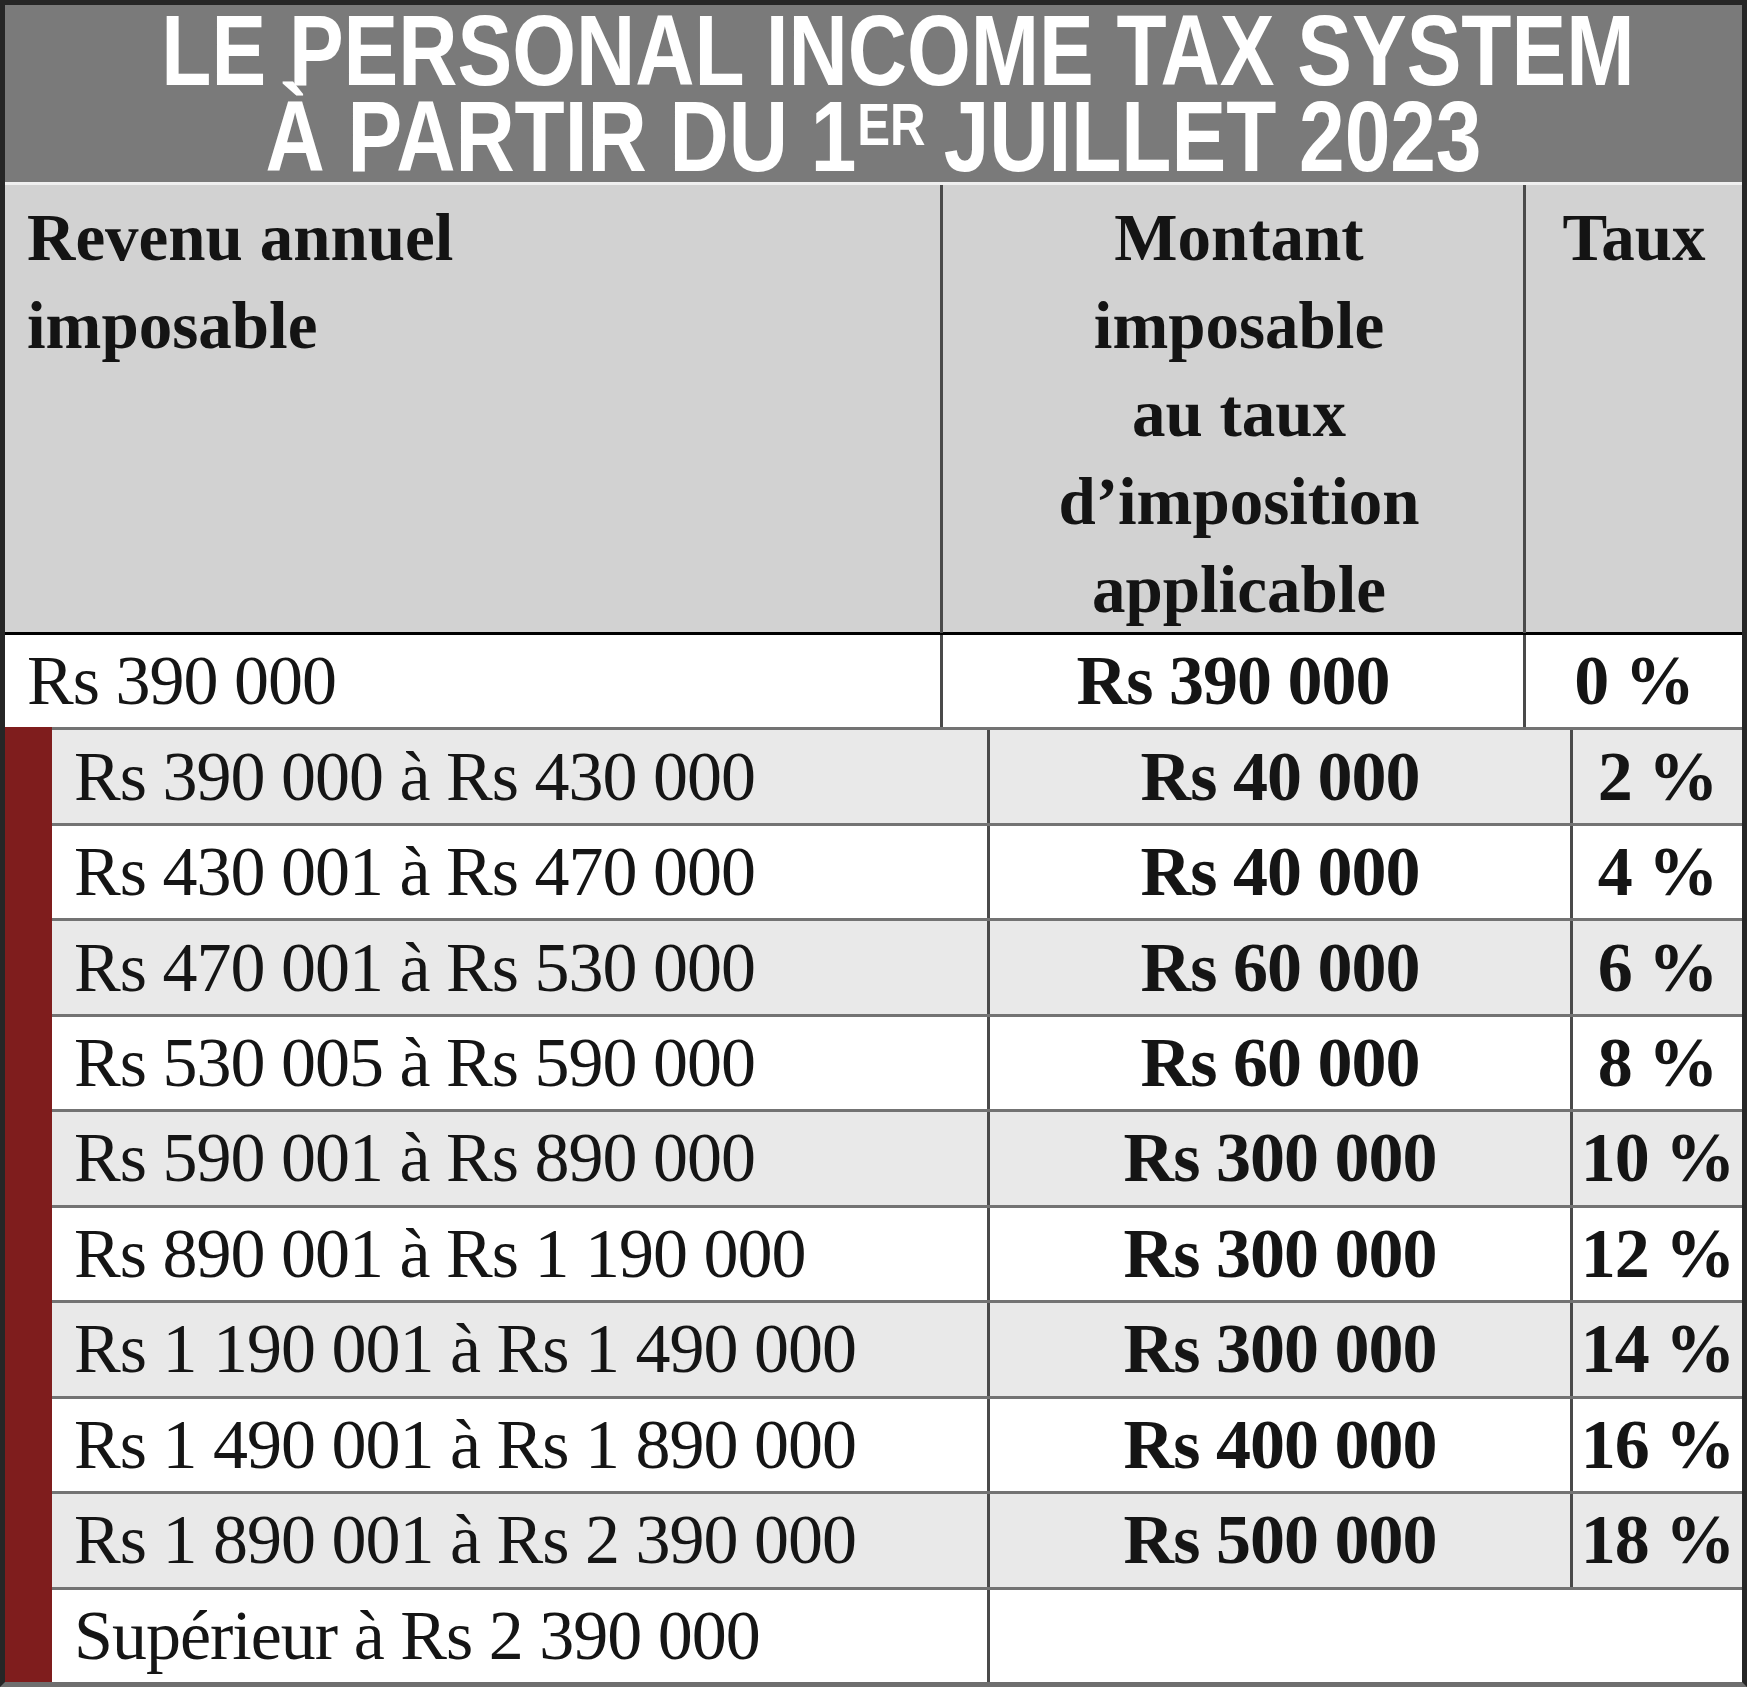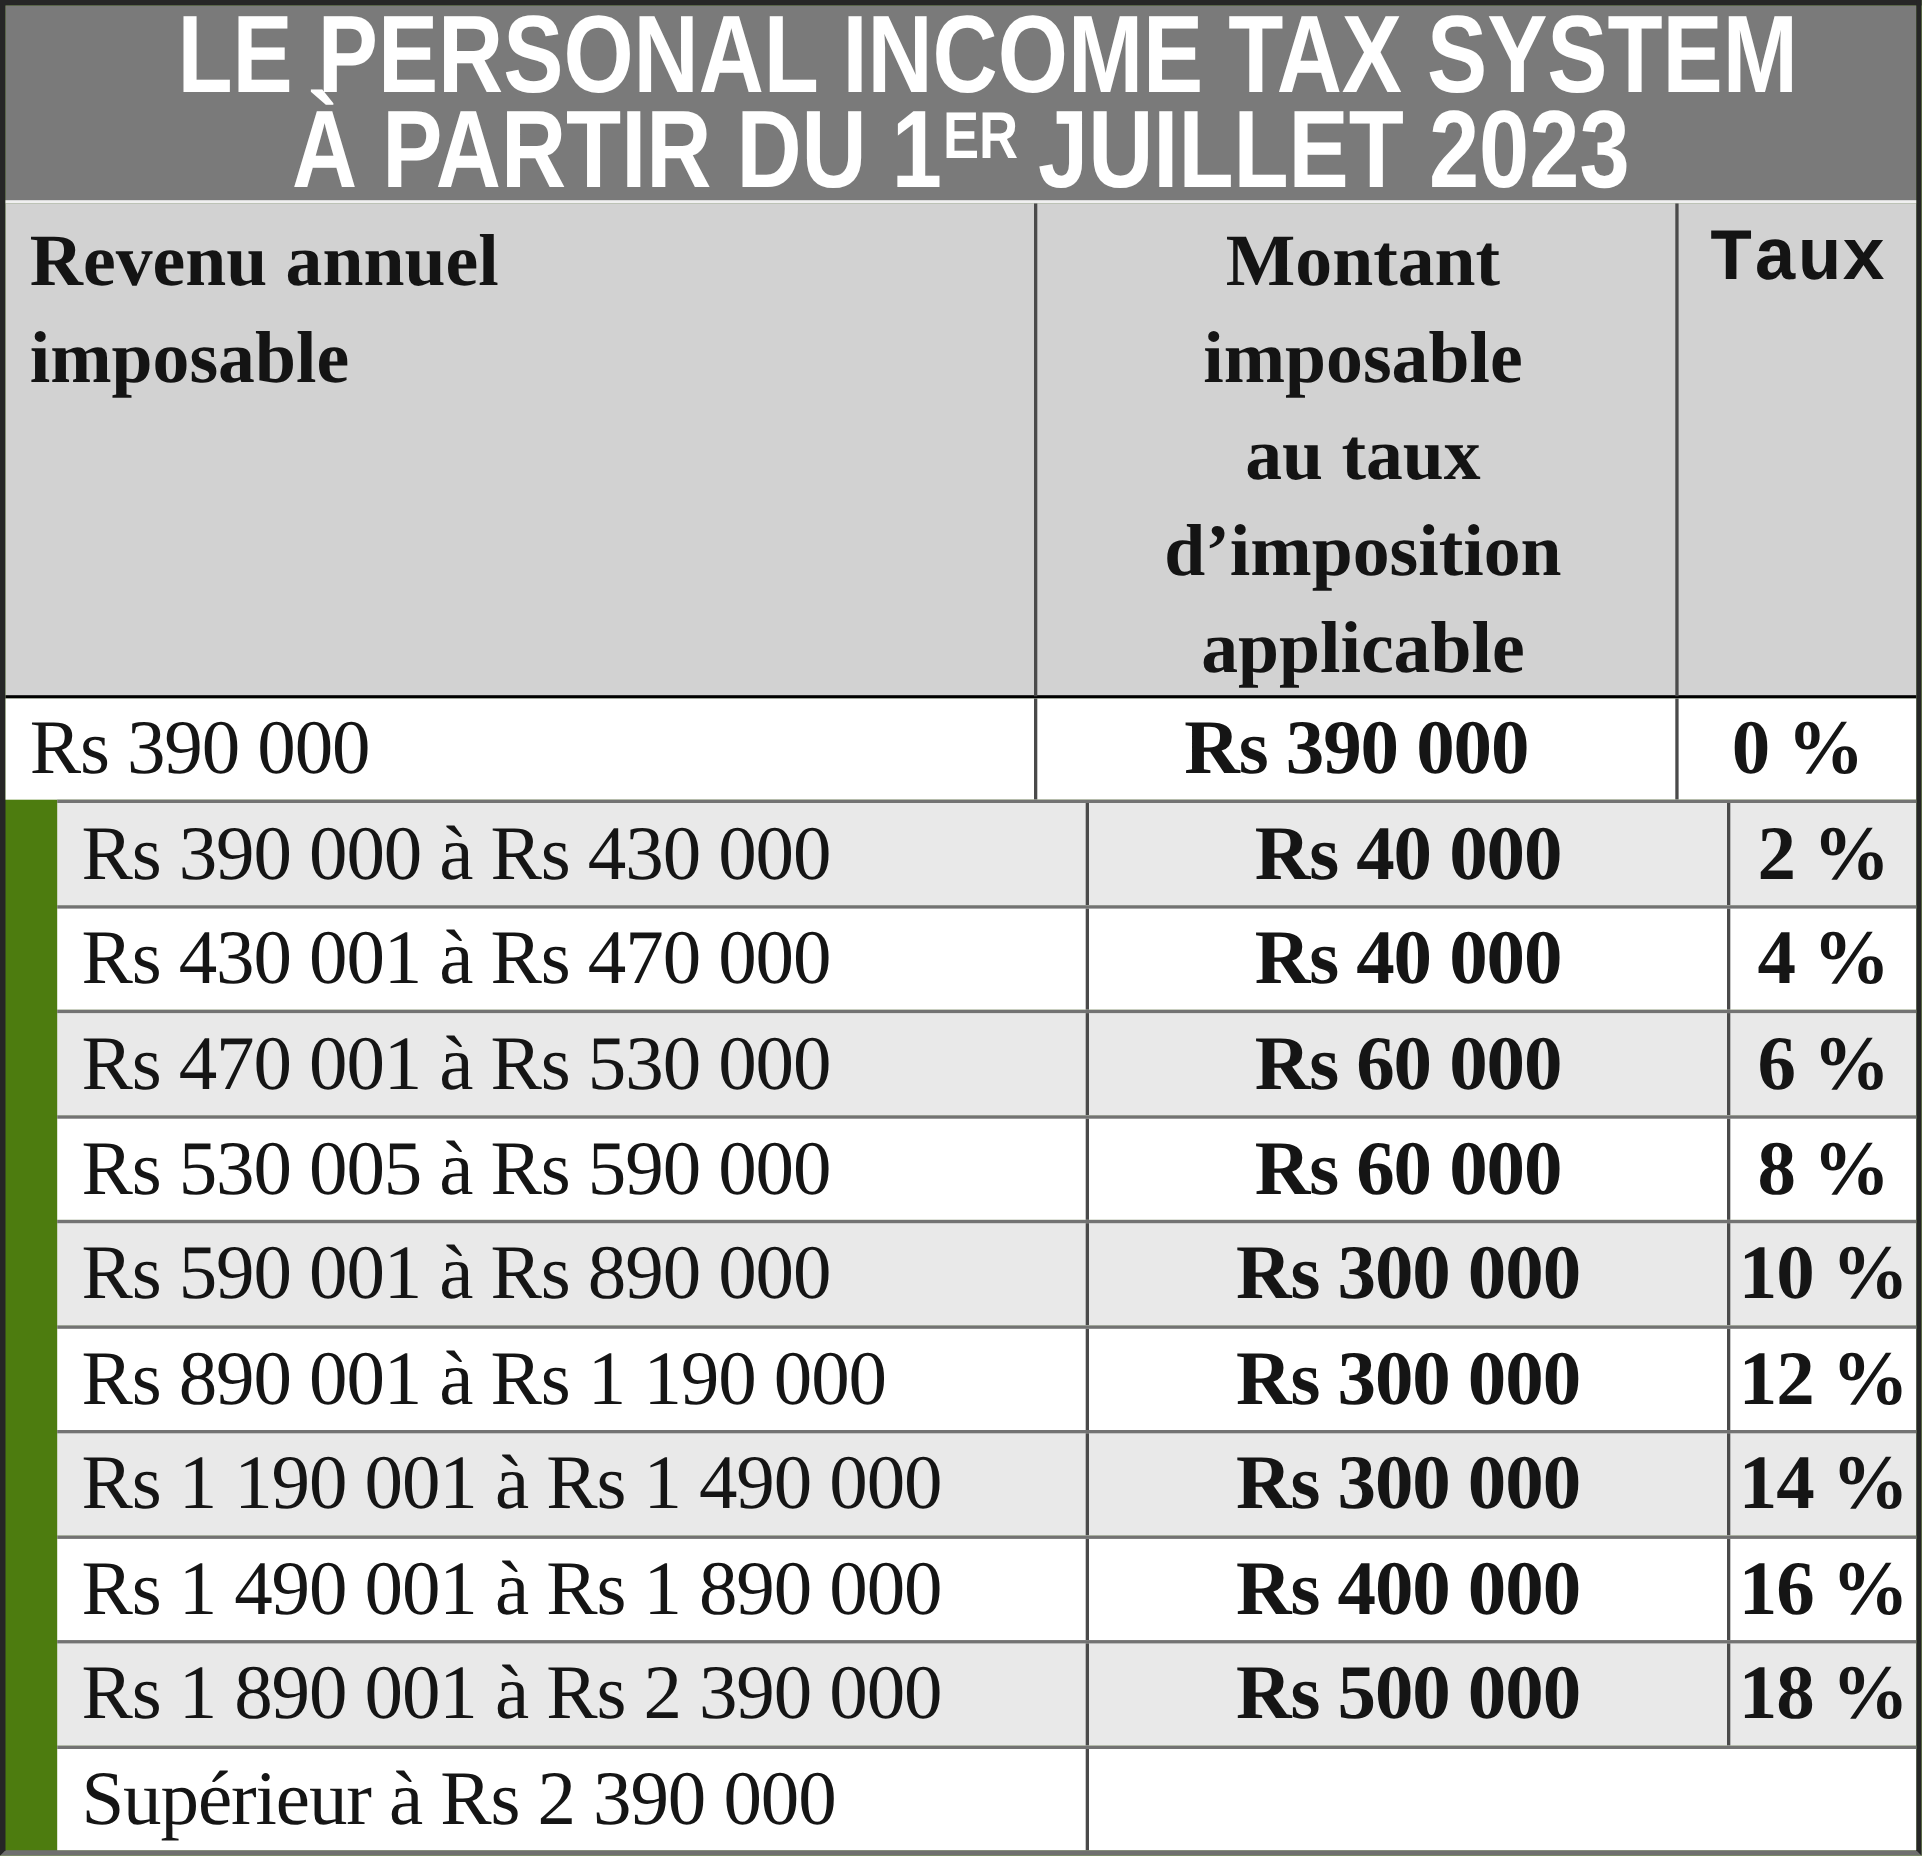--- a/index.html
+++ b/index.html
@@ -8,21 +8,21 @@
     background: #ffffff;
   }
   .frame {
     width: 1747px;
     height: 1687px;
     box-sizing: border-box;
     border: 5px solid #262626;
     border-bottom-color: #6f6f6f;
     display: flex;
     flex-direction: column;
-    background: #4d7c0f;
+    background: #7f1d1d;
     font-family: "Liberation Serif", "DejaVu Serif", serif;
   }
 
   
   .title-bar {
     height: 180px;
     box-sizing: border-box;
     background: #7a7a7a;
     border-bottom: 3px solid #f0f0f0;
     color: #ffffff;
@@ -76,21 +76,20 @@
     padding: 8px 10px 0 22px;
   }
   .hdr-mid {
     text-align: center;
     padding-top: 8px;
     padding-left: 12px;
   }
   .hdr-right {
     text-align: center;
     padding-top: 8px;
-    font-family: Liberation Mono, monospace;
   }
   .hdr-line { display: block; white-space: nowrap; }
 
   
   .rows {
     flex: 1;
     display: flex;
     flex-direction: column;
   }
   .row {

